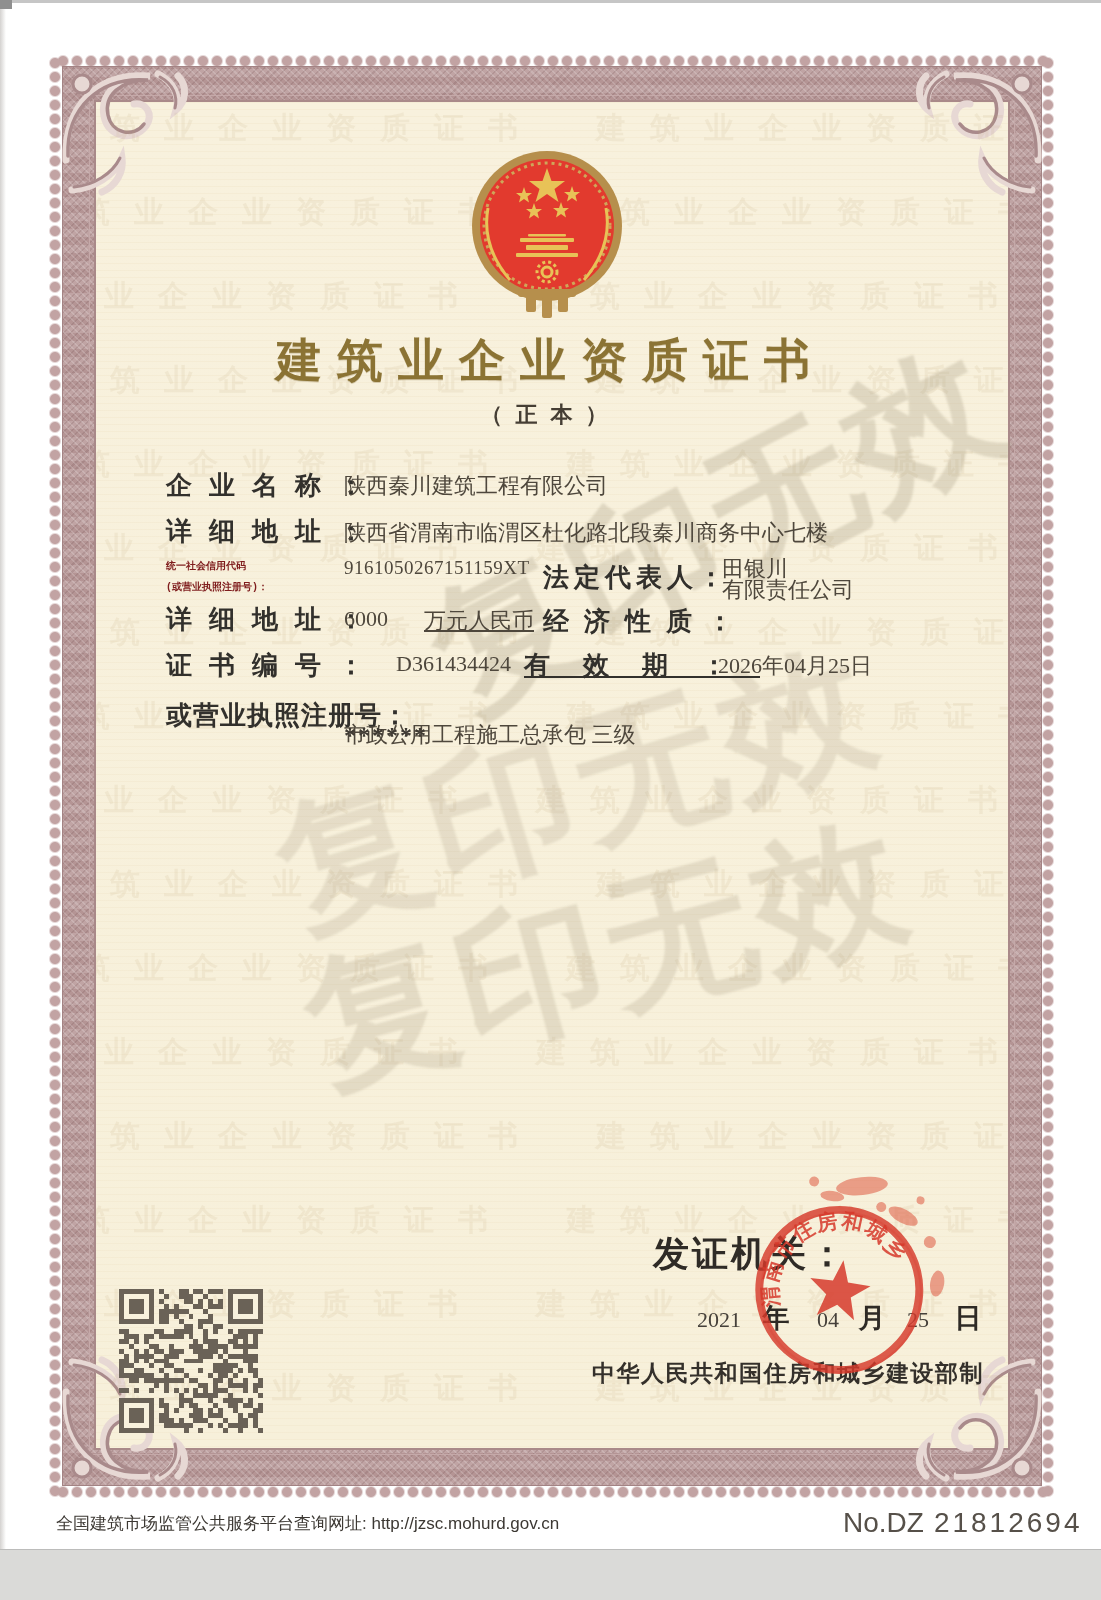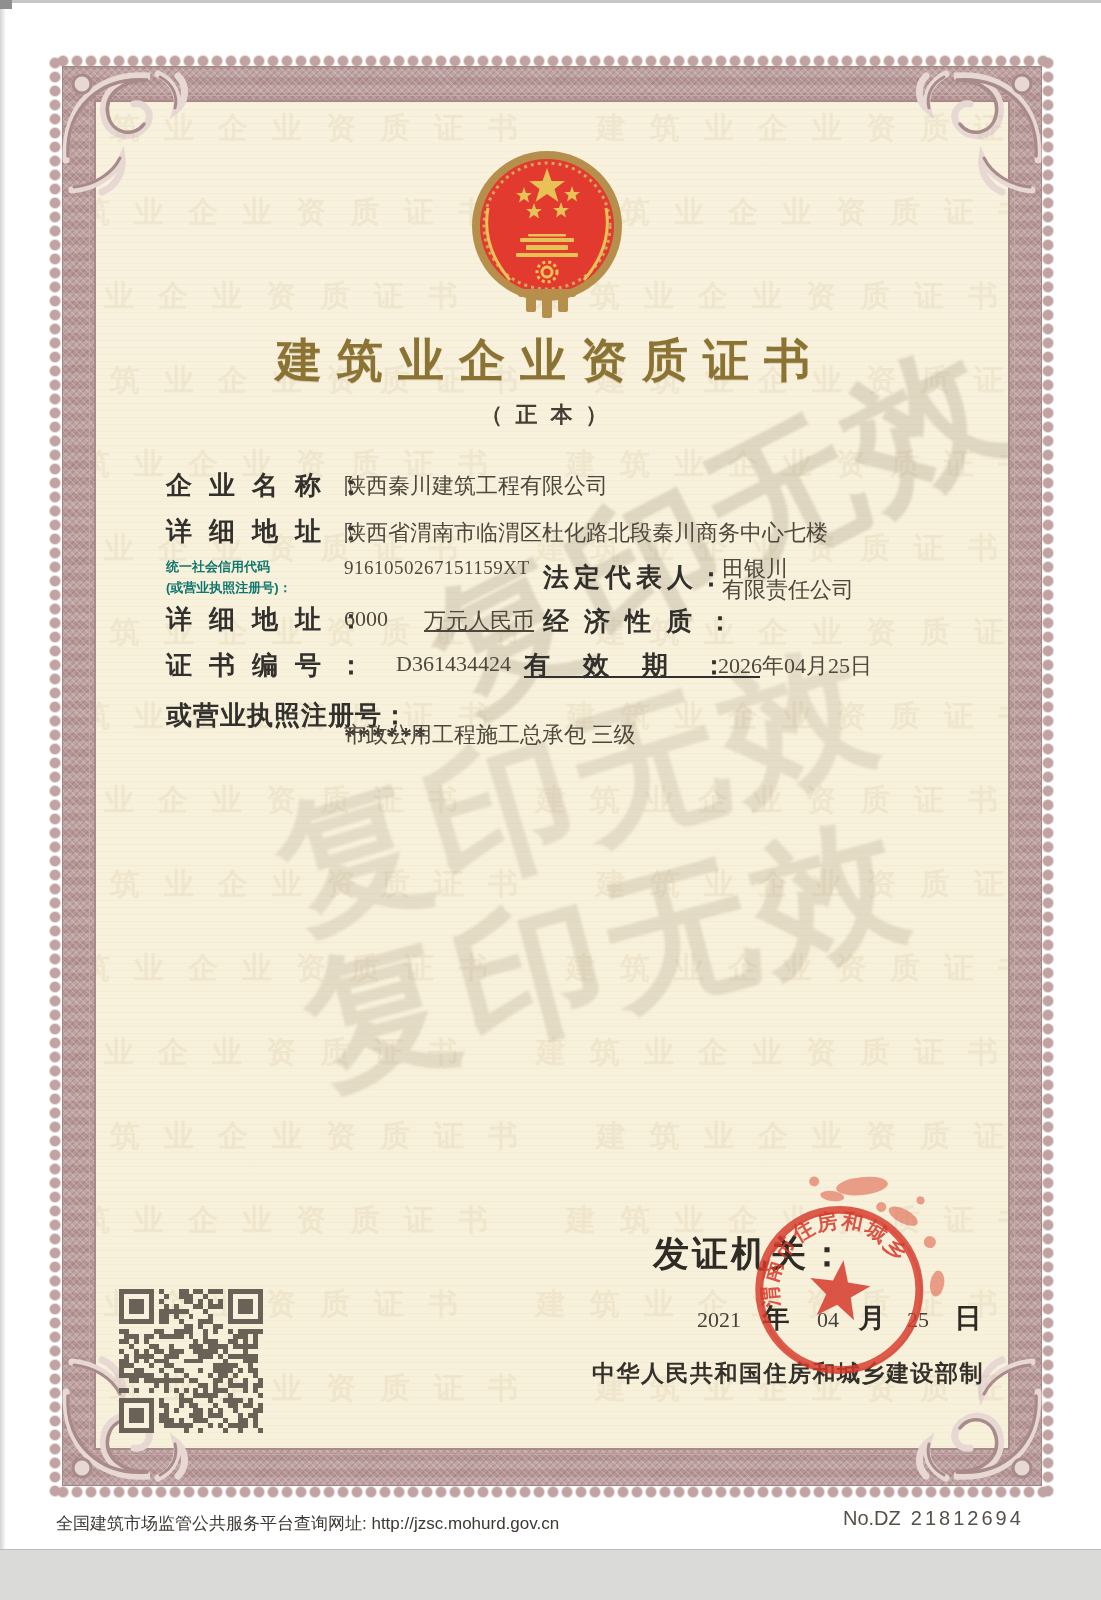--- a/index.html
+++ b/index.html
@@ -64,29 +64,29 @@
          letter-spacing:15px;color:#8b7334;text-shadow:0 1px 0 rgba(120,95,40,.25);}
   .subtitle{left:0;right:0;text-align:center;top:400px;font-size:22px;font-weight:700;letter-spacing:13px;color:#453e34;}
   .lbl{font-size:26px;font-weight:700;color:#32302c;}
   .ls17{letter-spacing:17px;}
   .ls15{letter-spacing:15px;}
   .ls5{letter-spacing:5px;}
   .ls33{letter-spacing:33px;}
   .ls1{letter-spacing:1px;}
   .val{font-family:"Liberation Serif",serif;font-size:22px;color:#4e473c;}
   .val-sm{font-family:"Liberation Serif",serif;font-size:19px;color:#4e473c;letter-spacing:.5px;}
-  .lbl-small{font-size:13px;font-weight:700;color:#0f766e;line-height:21px;white-space:nowrap;}
+  .lbl-small{font-size:10px;font-weight:700;color:#7f1d1d;line-height:21px;white-space:nowrap;font-family:Liberation Mono, monospace;}
   .stars{font-size:24px;font-weight:700;color:#3f3a33;letter-spacing:2px;font-family:"Liberation Serif",serif;}
   .issuer{left:653px;top:1230px;font-size:36px;font-weight:700;letter-spacing:3px;color:#2f2b26;}
   .dateline{left:697px;top:1300px;font-size:22px;color:#45403a;font-family:"Liberation Serif",serif;}
   .dateline .u{font-family:"Liberation Sans",sans-serif;font-size:27px;font-weight:700;color:#2e2a25;}
   .dateline span{display:inline-block;vertical-align:baseline;}
   .ministry{left:592px;top:1358px;font-size:23px;font-weight:700;letter-spacing:1.5px;color:#34302b;}
   .footer-url{left:56px;top:1512px;font-size:17px;color:#3c3833;}
-  .serial{left:843px;top:1507px;font-size:20px;color:#565049;}
+  .serial{left:843px;top:1507px;font-size:28px;color:#565049;}
   .serial .num{letter-spacing:3px;margin-left:10px;}
 
   .qr{position:absolute;left:119px;top:1289px;width:144px;height:144px;}
   .emblem{position:absolute;left:468px;top:146px;width:158px;height:172px;}
   .seal{position:absolute;left:728px;top:1168px;width:224px;height:234px;transform:rotate(8deg);}
 </style>
 </head>
 <body>
 
 <div class="scan-top"></div>

